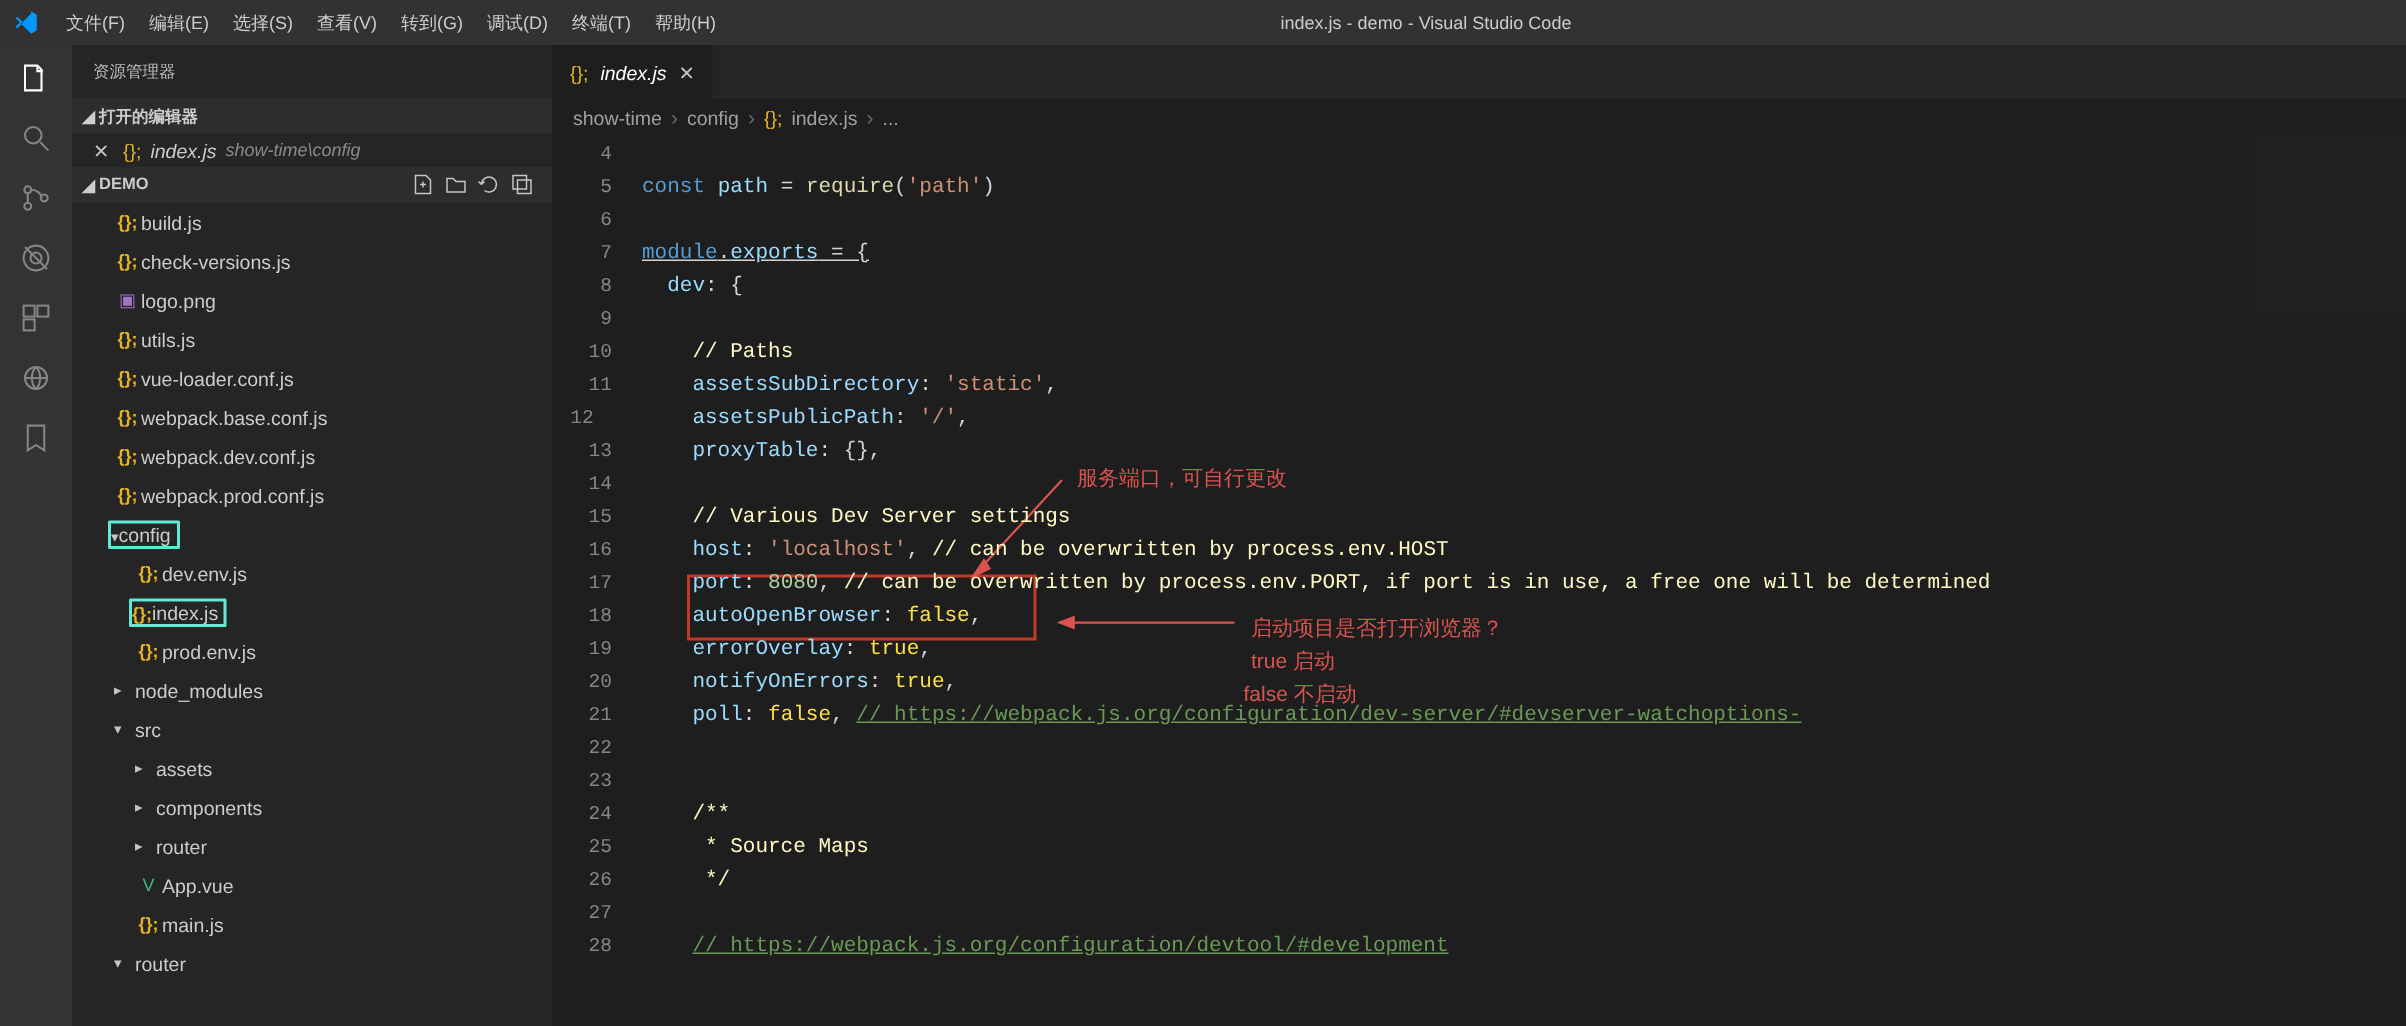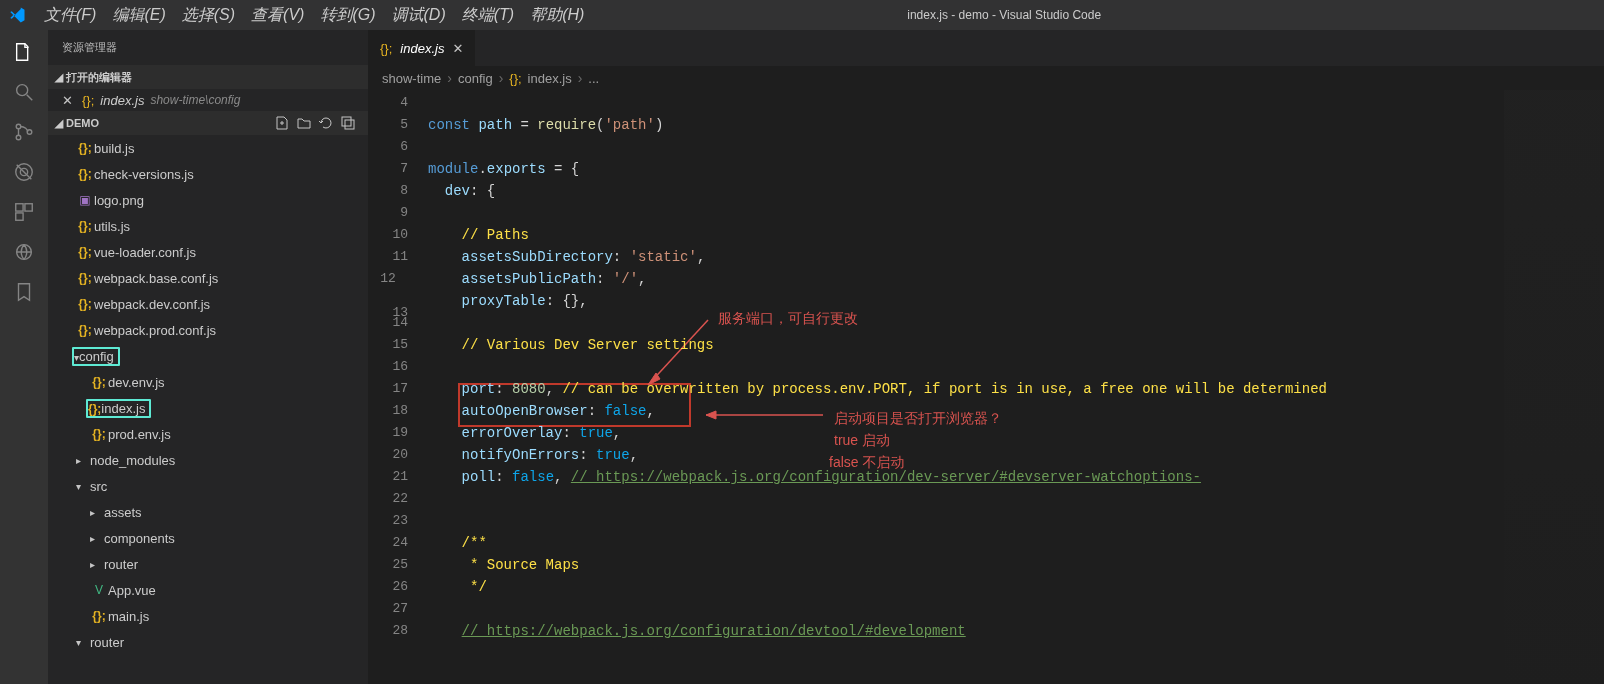--- a/index.html
+++ b/index.html
@@ -2,21 +2,21 @@
 <html><head>
 <meta charset="utf-8">
 <style>
 * { margin:0; padding:0; box-sizing:border-box; }
 body { background:#1e1e1e; color:#cccccc; font-family:"Segoe UI","Microsoft YaHei",sans-serif; font-size:13px; width:1604px; height:684px; overflow:hidden; position:relative; }
 
 
 .titlebar { height:30px; background:#323233; display:flex; align-items:center; padding:0 8px; }
 .titlebar .logo { width:18px; height:18px; margin-right:10px; display:flex; align-items:center; }
 .titlebar .menu { display:flex; gap:0; }
-.titlebar .menu span { padding:0 8px; color:#cccccc; cursor:pointer; font-size:16px;font-style:italic; }
+.titlebar .menu span { padding:0 8px; color:#cccccc; cursor:pointer; font-size:12px; }
 .titlebar .title { flex:1; text-align:center; color:#cccccc; font-size:12px; }
 
 .main { display:flex; height:654px; }
 
 
 .activity { width:48px; background:#333333; display:flex; flex-direction:column; align-items:center; padding-top:8px; gap:12px; }
 .activity .ico { width:28px; height:28px; display:flex; align-items:center; justify-content:center; color:#858585; cursor:pointer; }
 .activity .ico.active { color:#ffffff; }
 .activity .ico svg { width:22px; height:22px; stroke:currentColor; fill:none; stroke-width:1.5; }
 
@@ -52,22 +52,22 @@
 .crumbs { height:24px; display:flex; align-items:center; padding:0 14px; font-size:13px; color:#a0a0a0; gap:6px;}
 .crumbs .sep { color:#6a6a6a; font-size:14px;}
 .code { flex:1; font-family:Consolas,"Courier New",monospace; font-size:14px; line-height:22px; padding-top:2px; position:relative; overflow:hidden;}
 .ln { position:absolute; left:0; width:46px; text-align:right; color:#858585; font-size:13px; padding-right:6px;}
 .cl { position:absolute; left:60px; right:0; white-space:pre; color:#d4d4d4; }
 .tk-kw { color:#569cd6; }
 .tk-var { color:#9cdcfe; }
 .tk-fn { color:#dcdcaa; }
 .tk-str { color:#ce9178; }
 .tk-num { color:#b5cea8; }
-.tk-com { color:#fde047;margin-top:44px; }
-.tk-const { color:#0ea5e9; }
+.tk-com { color:#fef9c3;margin-top:44px; }
+.tk-const { color:#fde047; }
 .tk-link { color:#6a9955; text-decoration:underline; }
 .hl-box { position:absolute; border:2px solid #c0392b; pointer-events:none; }
 .anno { position:absolute; color:#d9534f; font-size:14px; font-family:"Microsoft YaHei",sans-serif; pointer-events:none;}
 .arrow { position:absolute; stroke:#d9534f; fill:#d9534f; pointer-events:none;}
 .minimap { position:absolute; right:0; top:60px; width:100px; height:620px; background:linear-gradient(#232323,#1e1e1e); opacity:.5;}
 </style>
 </head>
 <body>
 
 <div class="titlebar">
@@ -289,38 +289,39 @@
       <div class="anno" style="left:466px; top:317px;">启动项目是否打开浏览器？</div>
       <div class="anno" style="left:466px; top:339px;">true 启动</div>
       <div class="anno" style="left:461px; top:361px;">false 不启动</div>
     <div class="ln" style="top: 2px;">4</div>
         <div class="cl" style="top: 2px;"></div>
         <div class="ln" style="top: 24px;">5</div>
         <div class="cl" style="top: 24px;"><span class="tk-kw">const</span> <span class="tk-var">path</span> = <span class="tk-fn">require</span>(<span class="tk-str">'path'</span>)</div>
         <div class="ln" style="top: 46px;">6</div>
         <div class="cl" style="top: 46px;"></div>
         <div class="ln" style="top: 68px;">7</div>
-        <div class="cl" style="top: 68px;"><span class="tk-kw">module</span>.<span class="tk-var">exports</span> = {</div>
+        <div class="cl" style="top: 68px; text-decoration: underline;"><span class="tk-kw">module</span>.<span class="tk-var">exports</span> = {</div>
         <div class="ln" style="top: 90px;">8</div>
         <div class="cl" style="top: 90px;">  <span class="tk-var">dev</span>: {</div>
         <div class="ln" style="top: 112px;">9</div>
         <div class="cl" style="top: 112px;"></div>
         <div class="ln" style="top: 134px;">10</div>
         <div class="cl" style="top: 134px;">    <span class="tk-com">// Paths</span></div>
         <div class="ln" style="top: 156px;">11</div>
         <div class="cl" style="top: 156px;">    <span class="tk-var">assetsSubDirectory</span>: <span class="tk-str">'static'</span>,</div>
         <div class="ln" style="top: 178px; text-align: center;">12</div>
         <div class="cl" style="top: 178px;">    <span class="tk-var">assetsPublicPath</span>: <span class="tk-str">'/'</span>,</div>
-        <div class="ln" style="top: 212px;">13</div>
+        <div class="ln" style="top: 200px;">13</div>
         <div class="cl" style="top: 200px;">    <span class="tk-var">proxyTable</span>: {},</div>
         <div class="ln" style="top: 222px;">14</div>
         <div class="cl" style="top: 222px;"></div>
         <div class="ln" style="top: 244px;">15</div>
         <div class="cl" style="top: 244px;">    <span class="tk-com">// Various Dev Server settings</span></div>
         <div class="ln" style="top: 266px;">16</div>
+        <div class="cl" style="top: 266px;">    <span class="tk-var">host</span>: <span class="tk-str">'localhost'</span>, <span class="tk-com">// can be overwritten by process.env.HOST</span></div>
         <div class="ln" style="top: 288px;">17</div>
         <div class="cl" style="top: 288px;">    <span class="tk-var">port</span>: <span class="tk-num">8080</span>, <span class="tk-com">// can be overwritten by process.env.PORT, if port is in use, a free one will be determined</span></div>
         <div class="ln" style="top: 310px;">18</div>
         <div class="cl" style="top: 310px;">    <span class="tk-var">autoOpenBrowser</span>: <span class="tk-const">false</span>,</div>
         <div class="ln" style="top: 332px;">19</div>
         <div class="cl" style="top: 332px;">    <span class="tk-var">errorOverlay</span>: <span class="tk-const">true</span>,</div>
         <div class="ln" style="top: 354px;">20</div>
         <div class="cl" style="top: 354px;">    <span class="tk-var">notifyOnErrors</span>: <span class="tk-const">true</span>,</div>
         <div class="ln" style="top: 376px;">21</div>
         <div class="cl" style="top: 376px;">    <span class="tk-var">poll</span>: <span class="tk-const">false</span>, <span class="tk-link">// https://webpack.js.org/configuration/dev-server/#devserver-watchoptions-</span></div>

